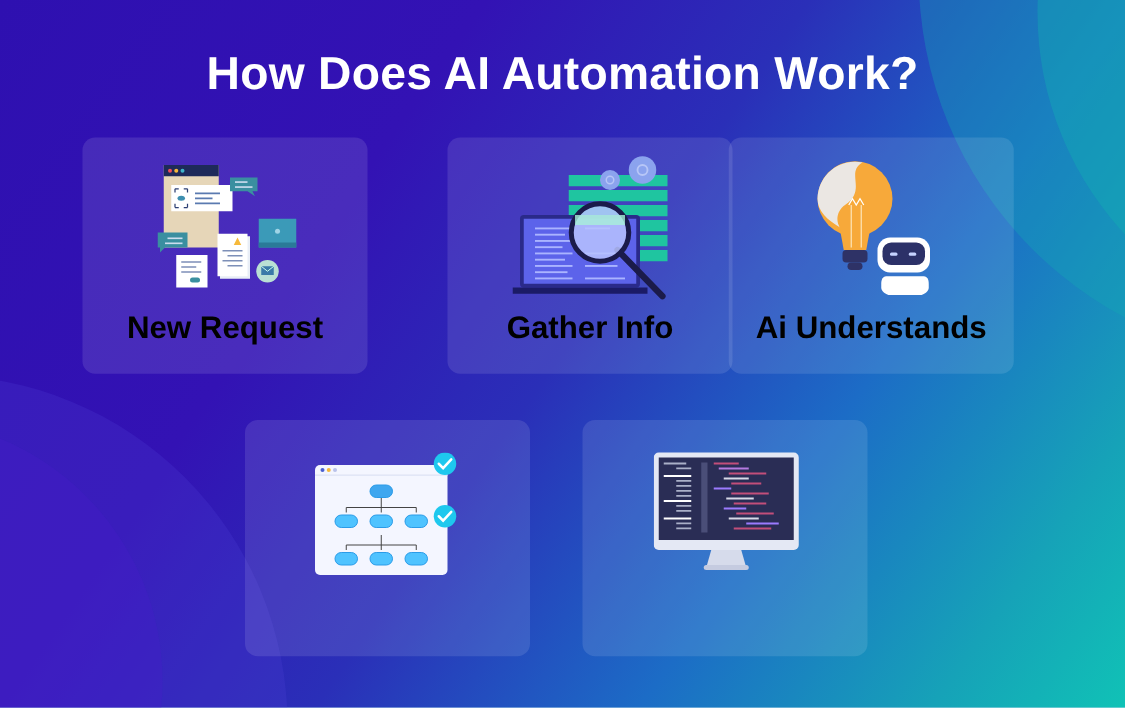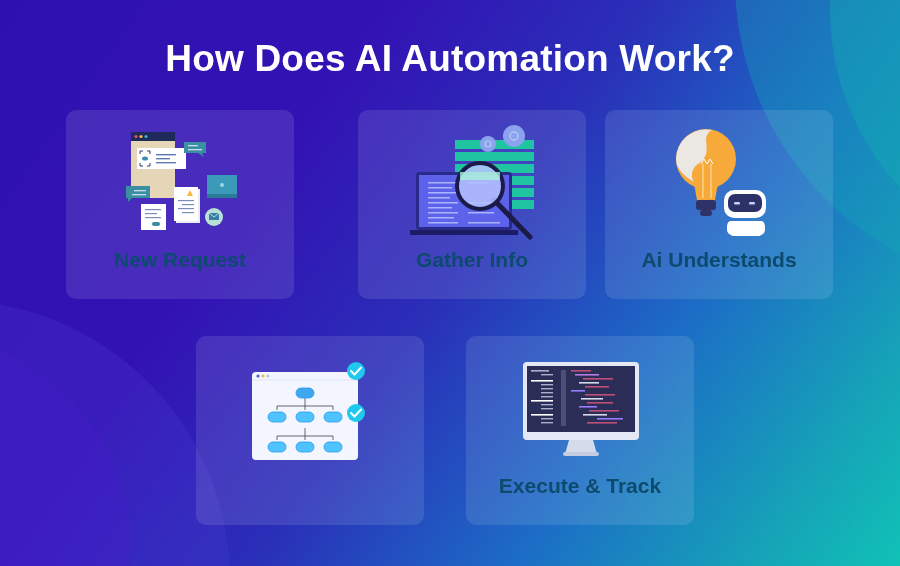--- a/index.html
+++ b/index.html
@@ -8,24 +8,24 @@
     background:linear-gradient(125deg,#2e10b0 0%,#3312b4 30%,#2a2fb8 50%,#1c6cc6 70%,#16a2b8 88%,#10c2b6 100%);}
   .bg-arc{position:absolute;border-radius:50%;pointer-events:none;}
   .arc-tr1{width:620px;height:620px;left:735px;top:-330px;background:rgba(20,170,180,0.35);}
   .arc-tr2{width:520px;height:520px;left:830px;top:-250px;background:rgba(16,180,178,0.35);}
   .arc-bl1{width:560px;height:560px;left:-330px;top:300px;background:rgba(80,70,220,0.22);}
   .arc-bl2{width:420px;height:420px;left:-290px;top:335px;background:rgba(70,30,200,0.35);}
   .title{position:absolute;left:0;top:38px;width:900px;text-align:center;color:#fff;
     font-size:37px;font-weight:bold;letter-spacing:0.2px;}
   .card{position:absolute;width:228px;height:189px;border-radius:10px;
     background:rgba(255,255,255,0.11);box-sizing:border-box;}
-  .card .label{position:absolute;left:0;width:100%;text-align:center;color:#0c4a6e;
-    font-weight:bold;font-size:21px;}
+  .card .label{position:absolute;left:0;width:100%;text-align:center;color:#000000;
+    font-weight:bold;font-size:25px;}
   .card .illus{position:absolute;}
-  #c1{left:66px;top:110px;} #c2{left:335px;top:110px;margin-left:23px;} #c3{left:605px;top:110px;padding-left:40px;}
+  #c1{left:66px;top:110px;} #c2{left:335px;top:110px;margin-left:23px;} #c3{left:583px;top:110px;padding-left:40px;}
   #c4{left:196px;top:336px;} #c5{left:466px;top:336px;}
 </style>
 </head>
 <body>
 
 <div class="bg-arc arc-tr1"></div>
 <div class="bg-arc arc-tr2"></div>
 <div class="bg-arc arc-bl1"></div>
 <div class="bg-arc arc-bl2"></div>
 
@@ -191,14 +191,13 @@
       <rect x="64" y="42" width="26" height="1.6" fill="#c24e7a"></rect>
         <rect x="56" y="46" width="18" height="1.6" fill="#9b7bff"></rect>
       <rect x="66" y="50" width="30" height="1.6" fill="#c24e7a"></rect>
         <rect x="60" y="54" width="24" height="1.6" fill="#d7d9e8"></rect>
       <rect x="74" y="58" width="26" height="1.6" fill="#9b7bff"></rect>
         <rect x="64" y="62" width="30" height="1.6" fill="#c24e7a"></rect>
     </g>
     <path d="M46 80h24l4 14H42z" fill="#d6dbeb"></path>
     <rect x="40" y="92" width="36" height="4" rx="2" fill="#c5cbe0"></rect>
   </svg>
-  <div class="label" style="top:138px">Execute &amp; Track</div>
 </div>
 
 </body></html>

